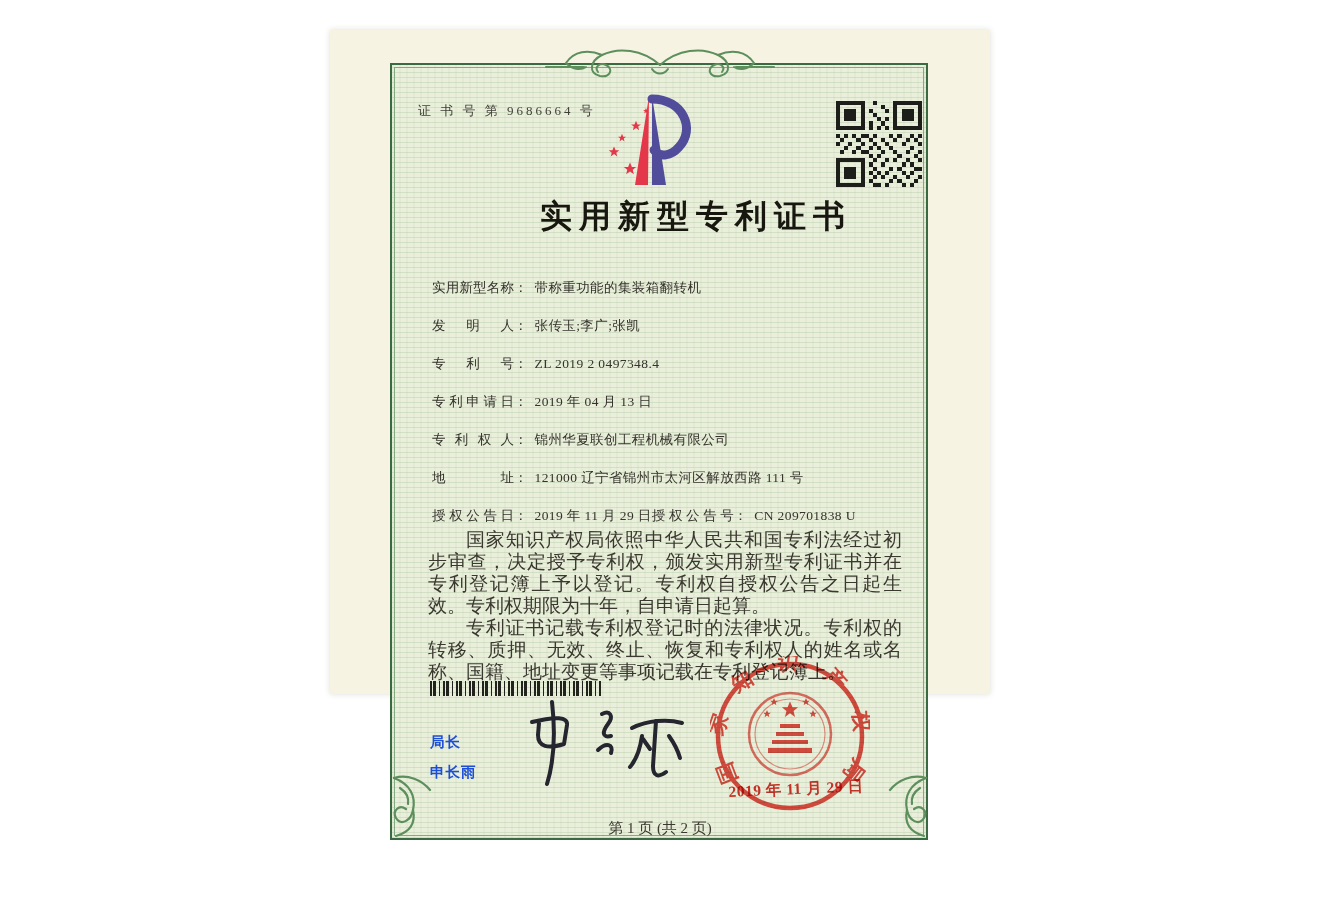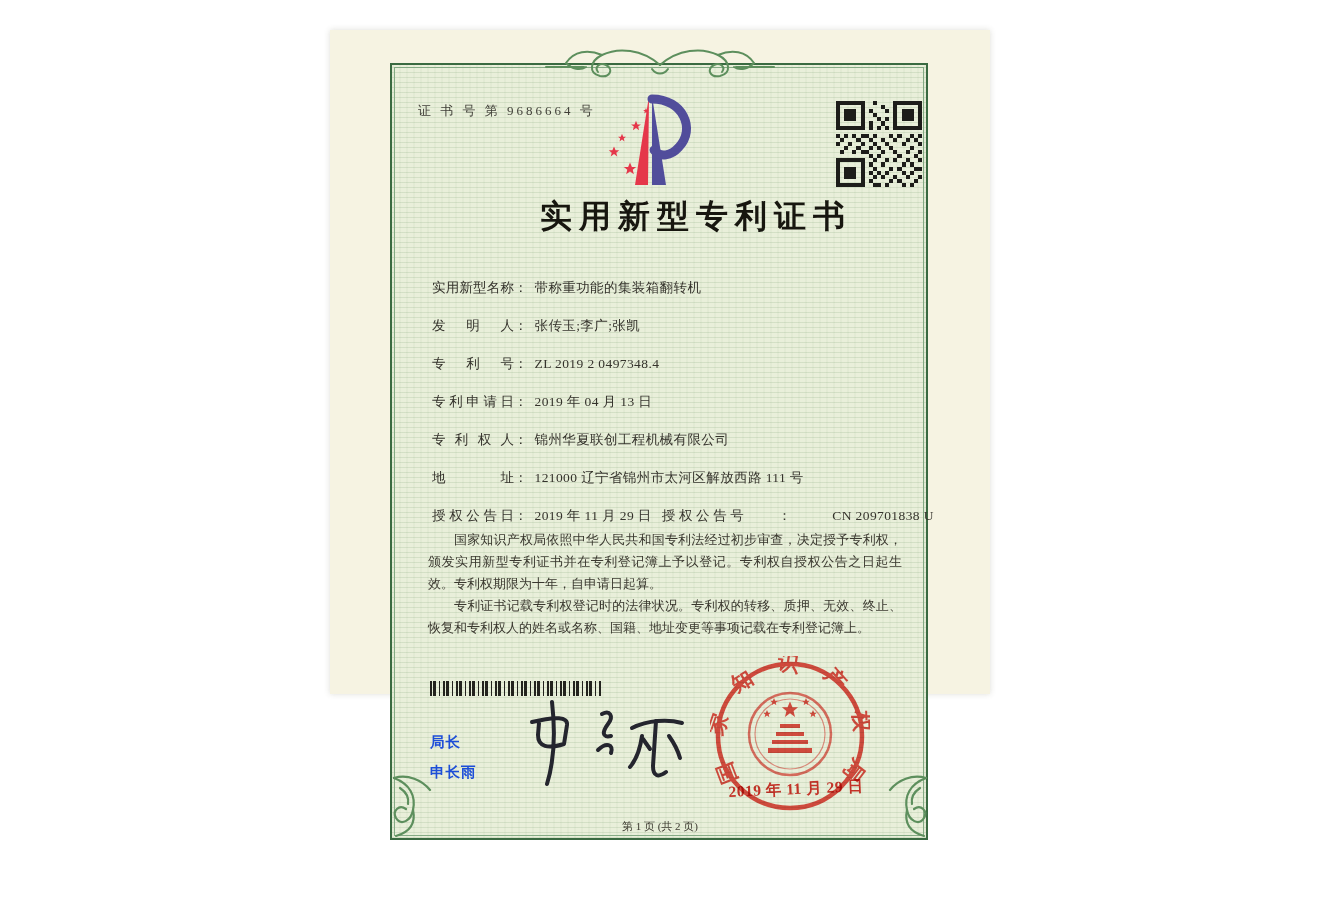--- a/index.html
+++ b/index.html
@@ -39,23 +39,23 @@
   .title  {
     position:absolute; left:0; top:165px; width:100%; text-align:center;
     font-size:32px; font-weight:700; letter-spacing:7px; color:#17160f; z-index:3;margin-left:36px;
   }
 
   .fields { position:absolute; left:102px; top:248px; width:480px; font-size:13.5px; color:#35332c; z-index:3; }
   .frow   { display:flex; line-height:20px; margin-bottom:18px; white-space:nowrap; }
   .f-label { width:82px; flex:none; text-align:justify; text-align-last:justify; }
   .f-colon { flex:none; }
   .f-value { margin-left:7px; letter-spacing:.4px; }
-  .pair2   { margin-left:10px; display:flex;gap:34px; }
-
-  .paras { position:absolute; left:98px; top:499px; width:474px; font-size:13px; line-height:22px; text-align:justify; color:#3a382f; z-index:3; }
+  .pair2   { margin-left:0; display:flex; }
+
+  .paras { position:absolute; left:98px; top:499px; width:474px; font-size:19px; line-height:22px; text-align:justify; color:#3a382f; z-index:3; }
   .paras p { margin:0; text-indent:2em; }
 
   .barcode {
     position:absolute; left:100px; top:651px; width:172px; height:15px; z-index:3;
     background:repeating-linear-gradient(90deg,
       #23231e 0 2px, rgba(0,0,0,0) 2px 3px,
       #23231e 3px 6px, rgba(0,0,0,0) 6px 9px,
       #23231e 9px 10px, rgba(0,0,0,0) 10px 13px);
   }
 
@@ -63,21 +63,21 @@
   .signer div { margin-bottom:11px; letter-spacing:1px; }
   .signature { position:absolute; left:176px; top:662px; width:196px; height:104px; z-index:4; }
 
   .seal { position:absolute; left:380px; top:626px; width:160px; height:160px; z-index:4; mix-blend-mode:multiply; }
   .seal-date {
     position:absolute; left:384px; top:749px; width:164px; text-align:center; z-index:5;
     font-size:15.5px; font-weight:700; color:#d8362e; letter-spacing:.5px;
     transform:rotate(-2.5deg); mix-blend-mode:multiply;
   }
 
-  .page-info { position:absolute; left:0; top:789px; width:100%; text-align:center; font-size:11px; color:#3b392f; z-index:3; }
+  .page-info { position:absolute; left:0; top:789px; width:100%; text-align:center; font-size:15px; color:#3b392f; z-index:3; }
   .back-note { position:absolute; left:0; top:831px; width:100%; text-align:center; font-size:13.5px; letter-spacing:3px; color:#3b392f; z-index:3; }
 </style>
 </head>
 <body>
 
 <div class="paper">
 
   <div class="frame"></div>
 
   <svg class="orn-top" viewBox="0 0 232 44">

